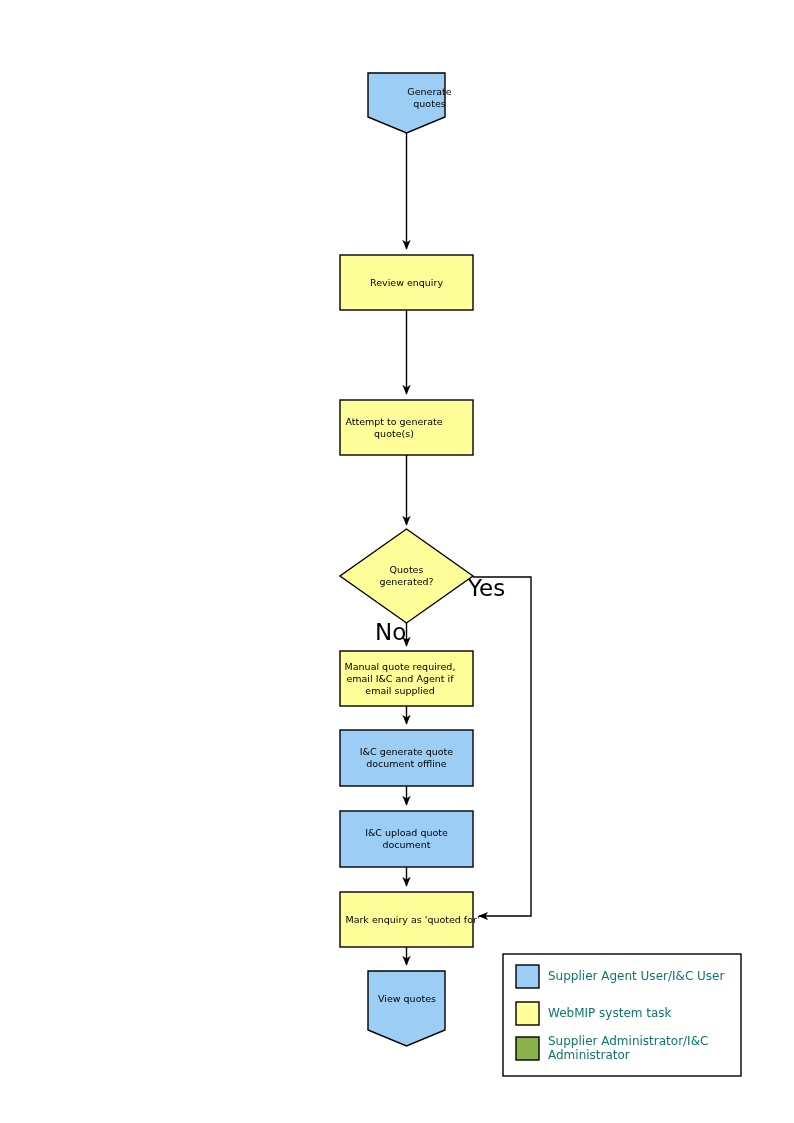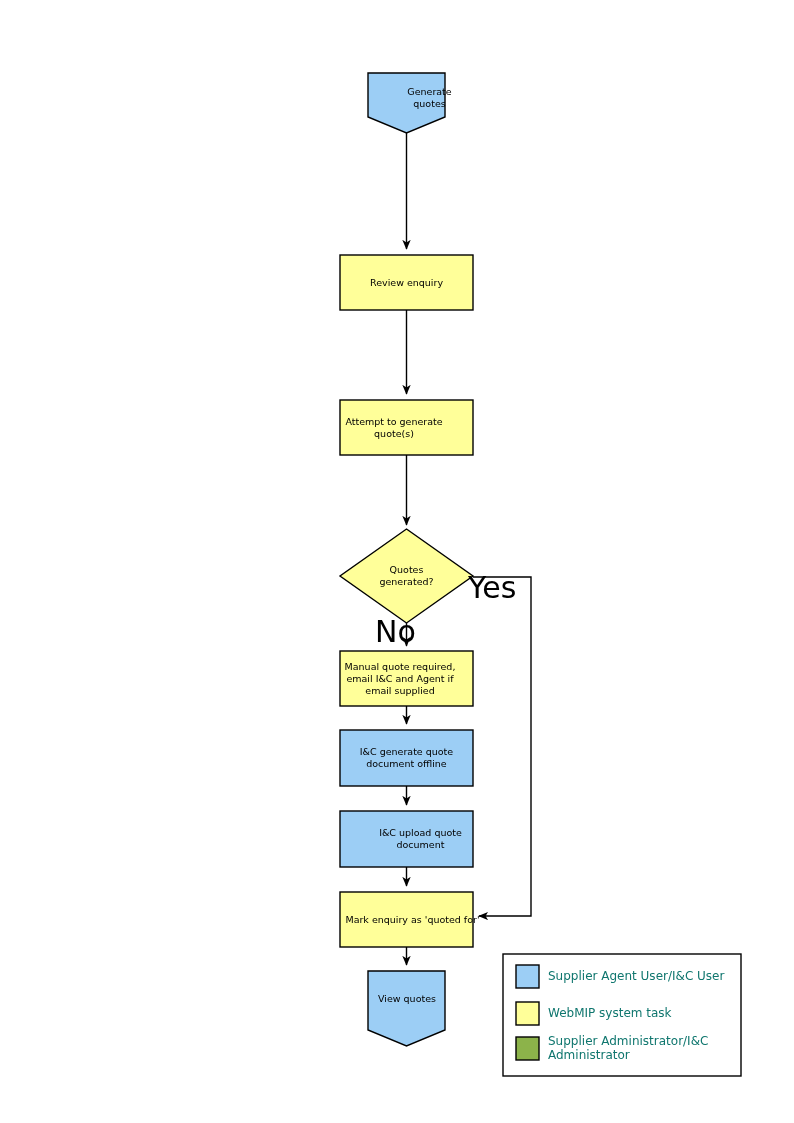--- a/index.html
+++ b/index.html
@@ -29,21 +29,21 @@
     color: #000000;
     white-space: pre-line;
     display: flex;
     align-items: center;
     justify-content: center;
     pointer-events: none;
   }
   .edge-label {
     position: absolute;
     font-family: "DejaVu Sans", sans-serif;
-    font-size: 30px;
+    font-size: 23px;
     color: #000000;
     line-height: 24px;
   }
   .legend-label {
     position: absolute;
     font-family: "DejaVu Sans", sans-serif;
     font-size: 12px;
     line-height: 14px;
     color: #0f766e;
     white-space: pre-line;
@@ -103,21 +103,21 @@
 <div class="node-label" style="left:356px; top:549px; width:101px; height:54px;">Quotes
 generated?</div>
 
 <div class="node-label" style="left:340px; top:651px; width:120px; height:55px;">Manual quote required,
 email I&amp;C and Agent if
 email supplied</div>
 
 <div class="node-label" style="left:340px; top:730px; width:133px; height:56px;">I&amp;C generate quote
 document offline</div>
 
-<div class="node-label" style="left:340px; top:811px; width:133px; height:56px;padding-left:14px;">I&amp;C upload quote
+<div class="node-label" style="left:340px; top:811px; width:133px; height:56px;">I&amp;C upload quote
 document</div>
 
 <div class="node-label" style="left:340px; top:892px; width:145px; height:55px;">Mark enquiry as 'quoted for'</div>
 
 <div class="node-label" style="left:368px; top:971px; width:78px; height:56px;">View quotes</div>
 
 <div class="edge-label" style="left:468px; top:576px;">Yes</div>
 
 <div class="edge-label" style="left:375px; top:620px;">No</div>
 

